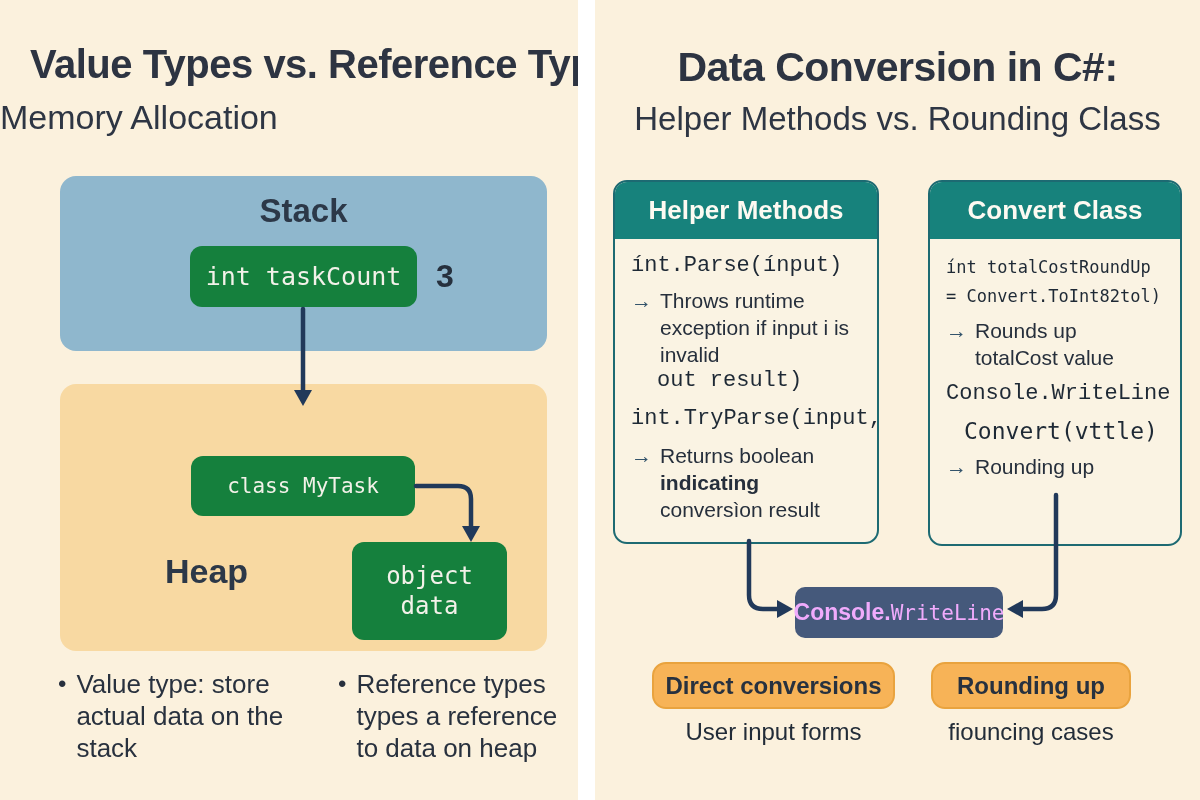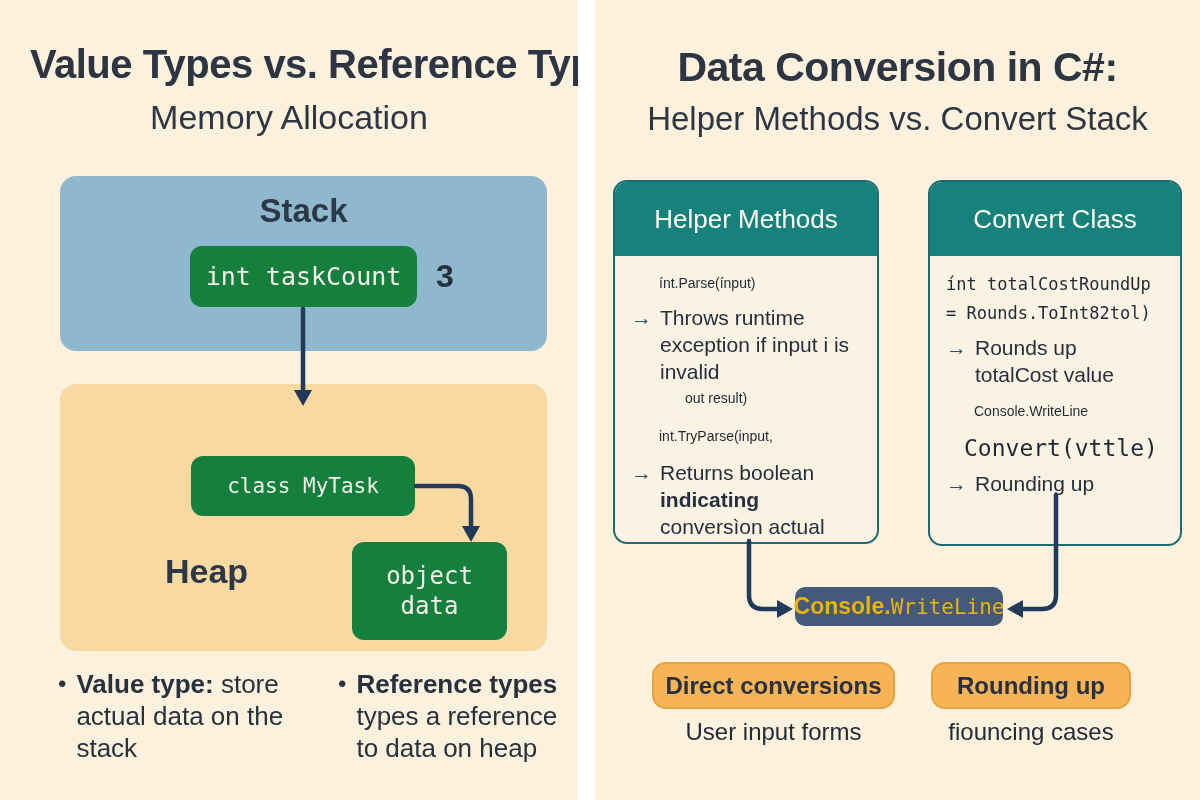--- a/index.html
+++ b/index.html
@@ -6,66 +6,66 @@
   .stage{position:relative;width:1200px;height:800px;background:#ffffff;overflow:hidden;
          font-family:"Liberation Sans",sans-serif;color:#2d3442;}
   .panel{position:absolute;top:0;height:800px;background:#fbf1dd;}
   .panel-left{left:0;width:578px;}
   .panel-right{left:595px;width:605px;}
   .divider{position:absolute;left:578px;top:0;width:17px;height:800px;background:#ffffff;}
 
   
   .lp-title{position:absolute;left:30px;top:42px;width:548px;font-size:40px;font-weight:bold;
             letter-spacing:-0.5px;white-space:nowrap;overflow:hidden;color:#2d3442;}
-  .lp-subtitle{position:absolute;left:0;top:98px;width:100%;text-align:center;font-size:34px;
+  .lp-subtitle{position:absolute;left:0;top:98px;width:100%;font-size:34px;
                font-weight:500;color:#2e3644;}
   .stack-box{position:absolute;left:60px;top:176px;width:487px;height:175px;background:#8fb7cd;border-radius:16px;}
   .zone-label{position:absolute;left:0;width:100%;text-align:center;font-size:33px;font-weight:bold;color:#2c3848;}
   .stack-box .zone-label{top:16px;}
   .navy-box{position:absolute;background:#15803d;border-radius:12px;color:#f3f1e9;
             font-family:"DejaVu Sans Mono",monospace;display:flex;align-items:center;justify-content:center;}
   .var-box{left:130px;top:70px;width:227px;height:61px;font-size:25px;}
   .stack-value{position:absolute;left:365px;top:70px;width:40px;height:61px;line-height:61px;
                font-size:32px;font-weight:bold;color:#26303d;text-align:center;}
   .ref-box{position:absolute;left:60px;top:384px;width:487px;height:267px;background:#f8d9a2;border-radius:16px;}
   .ref-box .zone-label{top:18px;}
   .class-box{left:131px;top:72px;width:224px;height:60px;font-size:21px;}
   .heap-label{position:absolute;left:105px;top:168px;font-size:34px;font-weight:bold;color:#2c3848;}
   .object-box{left:292px;top:158px;width:155px;height:98px;font-size:24px;line-height:30px;
               text-align:center;white-space:pre-line;}
   .bullet{position:absolute;top:668px;font-size:26px;line-height:32px;color:#28313e;display:flex;gap:10px;}
   .bullet-1{left:58px;width:252px;}
   .bullet-2{left:338px;width:228px;}
   .bullet .dot{font-size:24px;line-height:32px;}
-  .bullet b{font-weight:bold;}
+  .bullet b{font-weight:normal;}
 
   
   .rp-title{position:absolute;left:0;top:44px;width:100%;text-align:center;font-size:41px;
             font-weight:bold;letter-spacing:-0.5px;color:#2d3442;}
   .rp-subtitle{position:absolute;left:0;top:100px;width:100%;text-align:center;font-size:33px;
                font-weight:500;color:#2e3644;}
   .card{position:absolute;background:#faf3e3;border:2px solid #1d6a72;border-radius:14px;overflow:hidden;}
   .card-helper{left:18px;top:180px;width:262px;height:360px;}
   .card-convert{left:333px;top:180px;width:250px;height:362px;}
-  .card-header{height:74px;background:#17827c;color:#fdfaf2;display:flex;align-items:center;
-               justify-content:center;font-size:26px;font-weight:normal;}
+  .card-header{height:57px;background:#17827c;color:#fdfaf2;display:flex;align-items:center;
+               justify-content:center;font-size:26px;font-weight:bold;}
   .card-body{padding:14px 16px 0 16px;}
-  .code{font-family:Liberation Sans, sans-serif;color:#1e2935;font-size:14px;line-height:26px;margin-left:28px;}
+  .code{font-family:Liberation Mono, monospace;color:#1e2935;font-size:22px;line-height:26px;}
   .code-sm{font-family:"DejaVu Sans Mono",monospace;color:#1e2935;font-size:17px;line-height:29px;}
   .code-indent{padding-left:26px;}
   .note{display:flex;gap:8px;font-size:21px;line-height:27px;color:#262f3c;margin-top:8px;}
   .note .arr{color:#33536b;flex:0 0 auto;}
   .note b{font-weight:bold;}
   .mt12{margin-top:12px;} .mt10{margin-top:10px;} .mt6{margin-top:6px;}
   .wrap-narrow{max-width:165px;}
   .wrap-mid{max-width:198px;}
   .code-lg{font-family:"DejaVu Sans Mono",monospace;color:#1e2935;font-size:23px;line-height:28px;
            padding-left:18px;margin-top:10px;}
-  .console-node{position:absolute;left:200px;top:587px;width:208px;height:39px;background:#45597b;
-                border-radius:10px;display:flex;align-items:center;justify-content:center;color:#eab308;text-align:center;}
+  .console-node{position:absolute;left:200px;top:587px;width:208px;height:51px;background:#45597b;
+                border-radius:10px;display:flex;align-items:center;justify-content:center;color:#f0abfc;text-align:center;}
   .console-node .cn-bold{font-size:23px;font-weight:bold;}
   .console-node .cn-mono{font-family:"DejaVu Sans Mono",monospace;font-size:21px;}
   .pill{position:absolute;top:662px;height:47px;background:#f7b357;border:2px solid #e9a33e;
         border-radius:14px;display:flex;align-items:center;justify-content:center;
         font-size:24px;font-weight:bold;color:#27313f;box-sizing:border-box;}
   .pill-1{left:57px;width:243px;}
   .pill-2{left:336px;width:200px;}
   .caption{position:absolute;top:718px;text-align:center;font-size:24px;color:#222c38;}
   .caption-1{left:45px;width:267px;}
   .caption-2{left:326px;width:220px;}
@@ -107,44 +107,44 @@
     <div class="bullet bullet-2">
       <span class="dot">•</span>
       <span><b>Reference types</b><span> types a reference to data on heap</span></span>
     </div>
   </div>
 
   <div class="divider"></div>
 
   <div class="panel panel-right">
     <div class="rp-title">Data Conversion in C#:</div>
-    <div class="rp-subtitle">Helper Methods vs. Convert Stack</div>
+    <div class="rp-subtitle">Helper Methods vs. Rounding Class</div>
 
     <div class="card card-helper">
       <div class="card-header">Helper Methods</div>
       <div class="card-body">
         <div class="code">ínt.Parse(ínput)</div>
         <div class="note">
           <span class="arr">→</span>
           <span class="wrap-mid">Throws runtime exception if input i is invalid</span>
         </div>
         <div class="code code-indent">out result)</div>
         <div class="code mt12">int.TryParse(input,</div>
         <div class="note mt10">
           <span class="arr">→</span>
-          <span class="wrap-mid"><span>Returns boolean </span><b>indicating</b><span> conversìon actual</span></span>
+          <span class="wrap-mid"><span>Returns boolean </span><b>indicating</b><span> conversìon result</span></span>
         </div>
       </div>
     </div>
 
     <div class="card card-convert">
       <div class="card-header">Convert Class</div>
       <div class="card-body">
         <div class="code-sm">ínt totalCostRoundUp</div>
-        <div class="code-sm">= Rounds.ToInt82tol)</div>
+        <div class="code-sm">= Convert.ToInt82tol)</div>
         <div class="note mt6">
           <span class="arr">→</span>
           <span class="wrap-narrow">Rounds up totalCost value</span>
         </div>
         <div class="code mt10">Console.WriteLine</div>
         <div class="code-lg">Convert(vttle)</div>
         <div class="note">
           <span class="arr">→</span>
           <span>Rounding up</span>
         </div>

